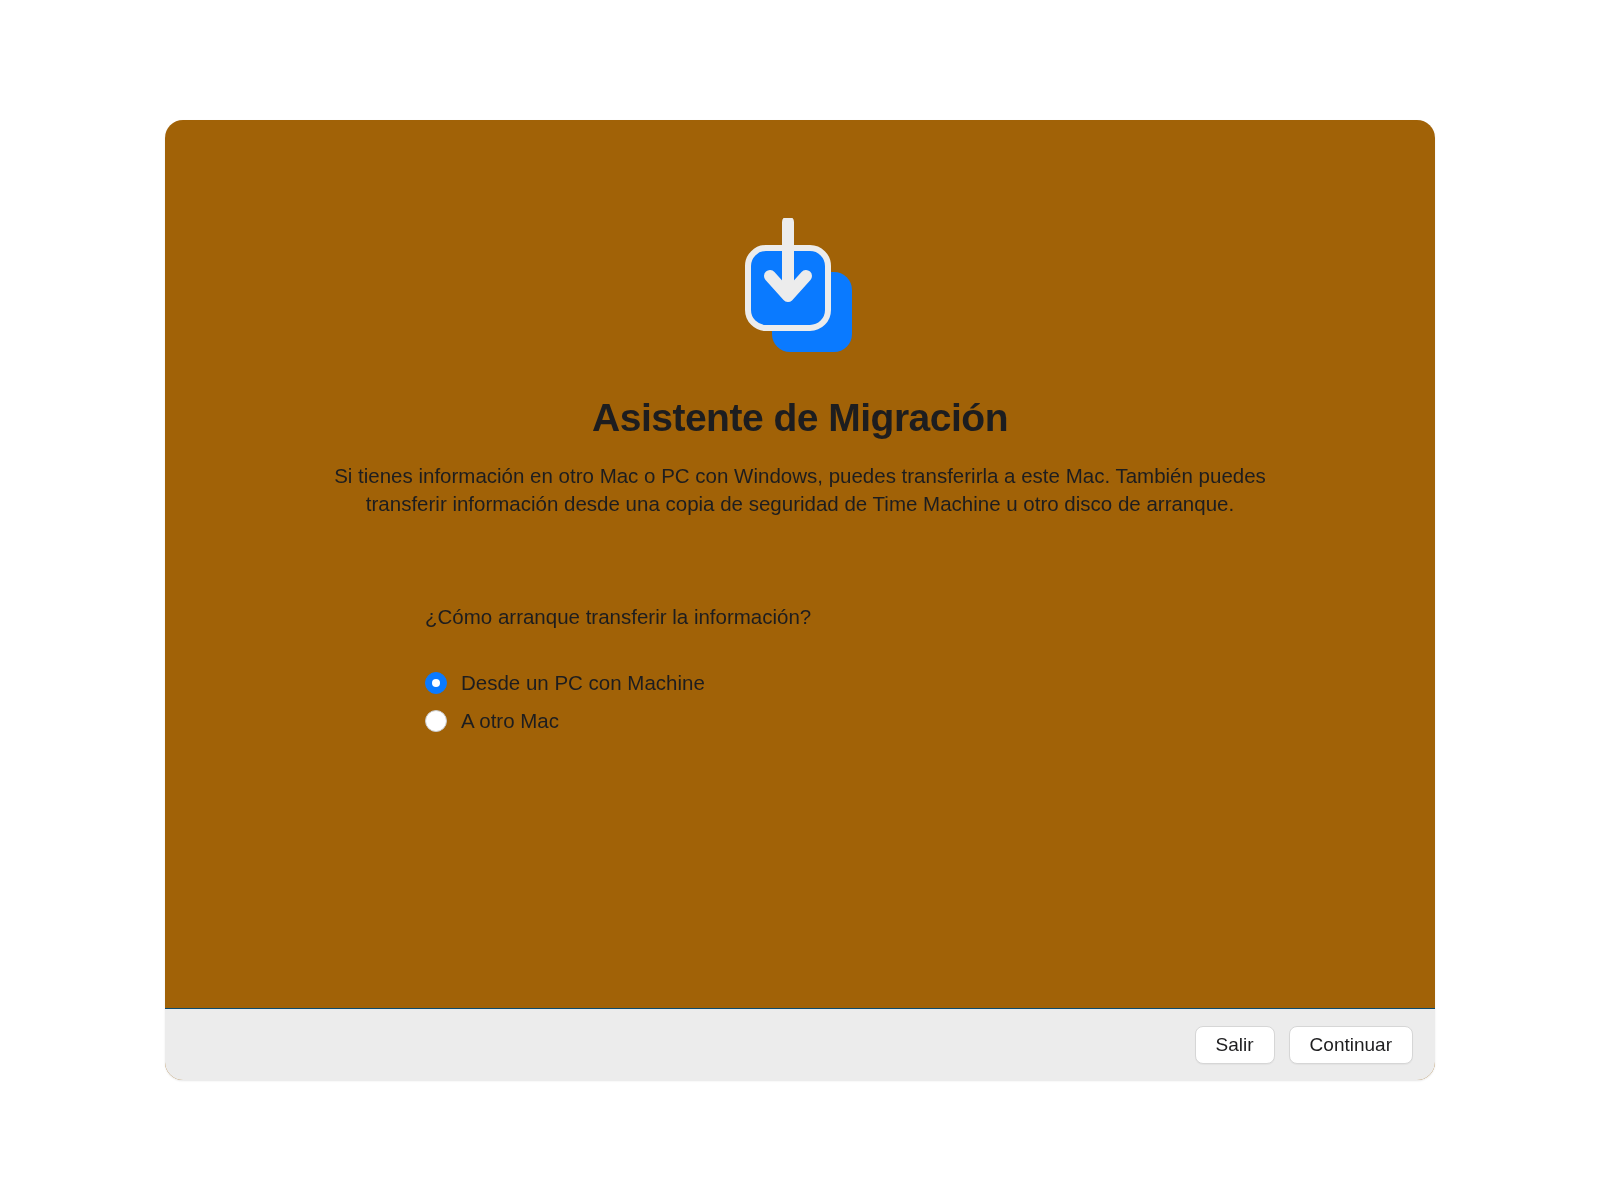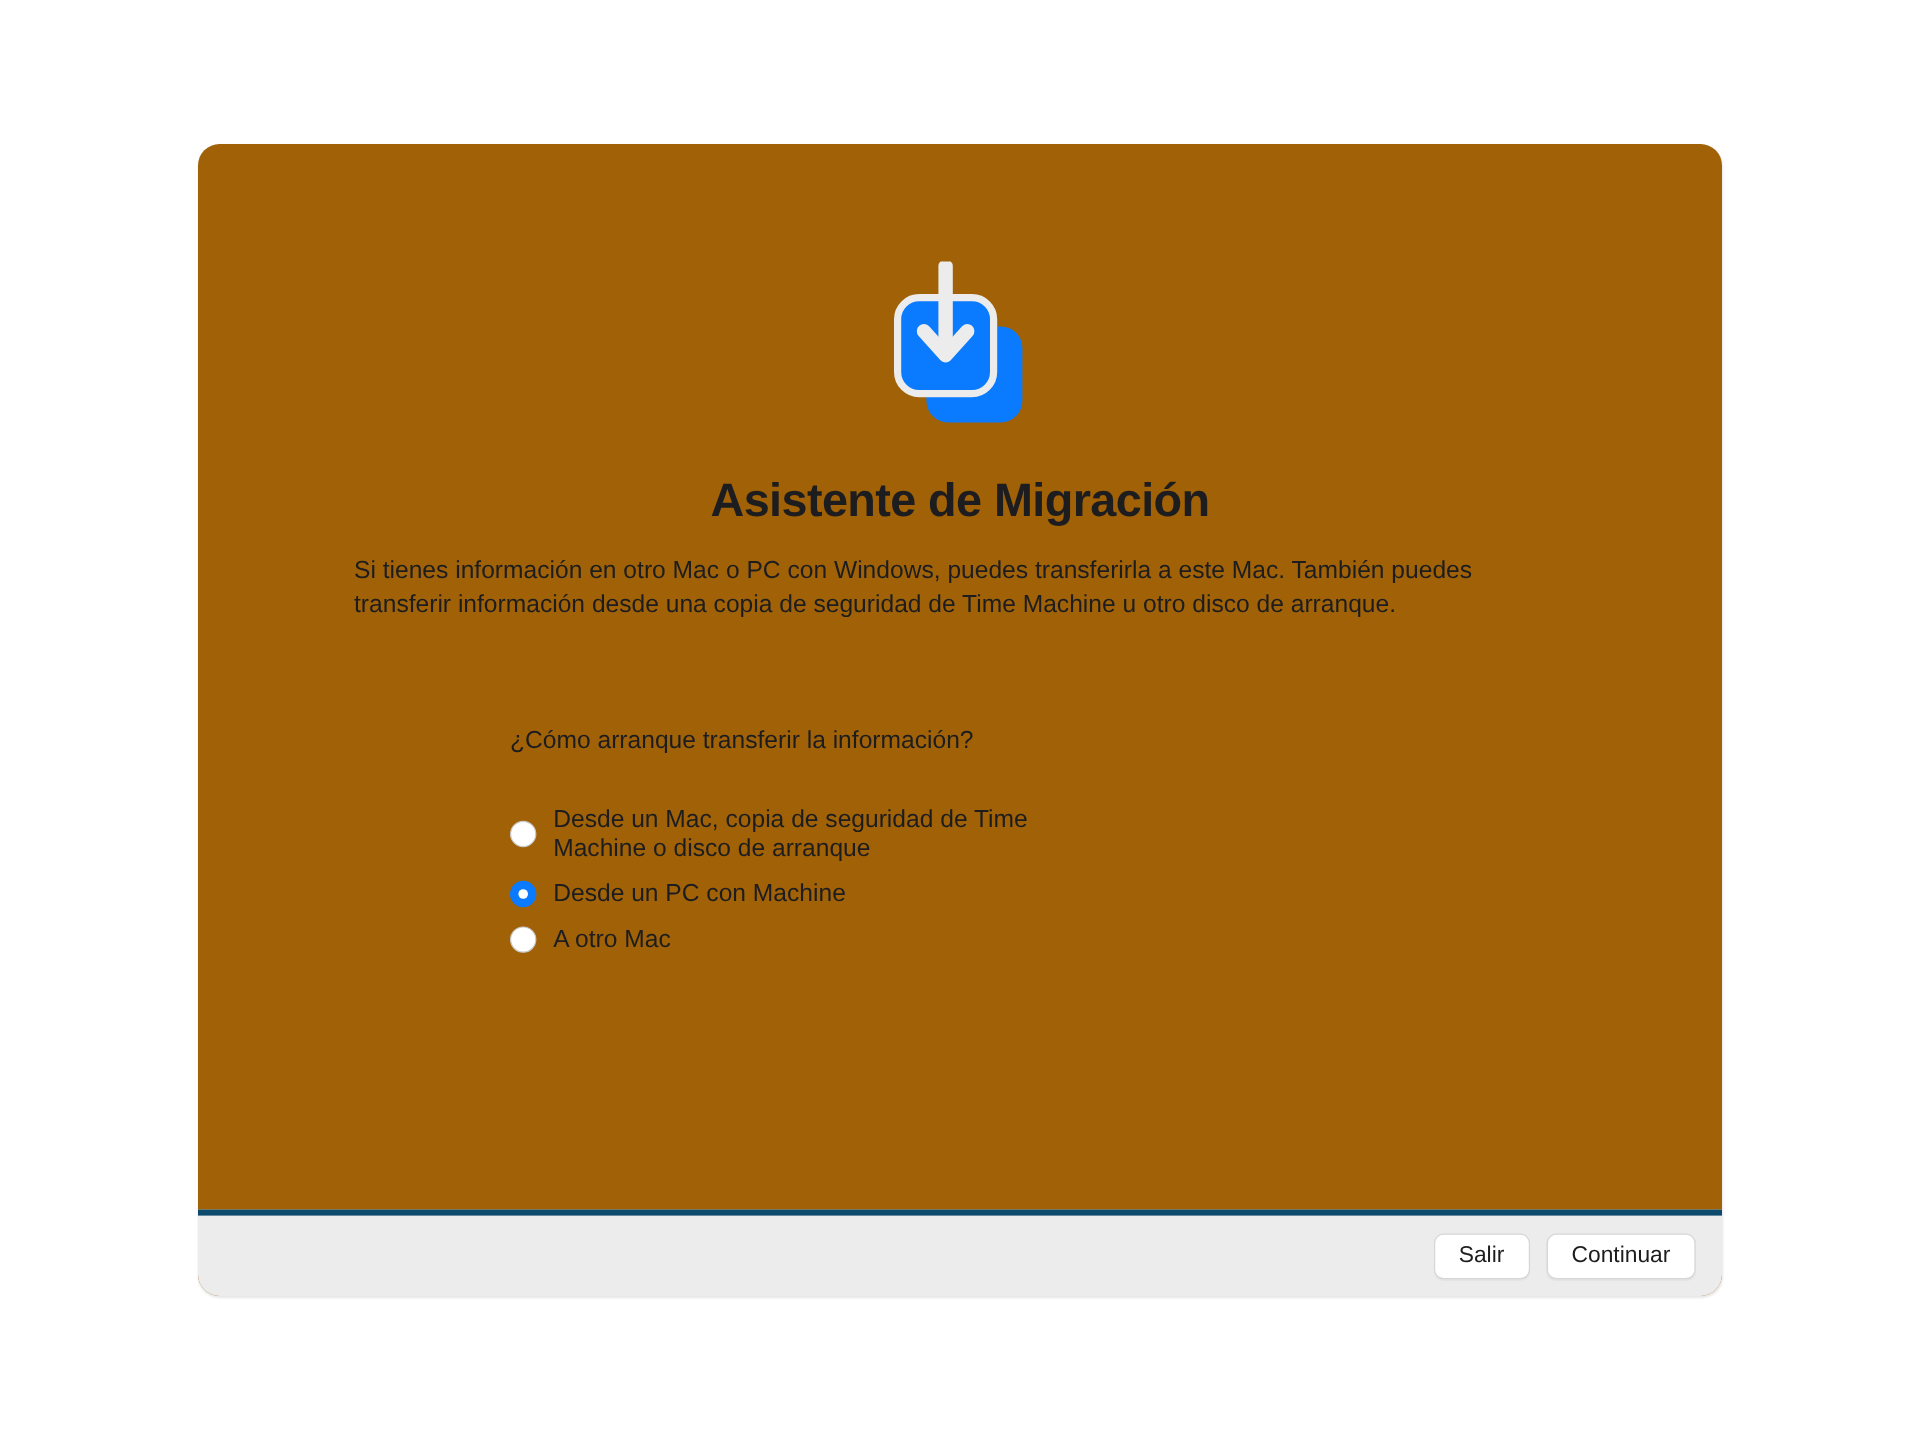--- a/index.html
+++ b/index.html
@@ -39,21 +39,21 @@
     .title {
       font-size: 39px;
       font-weight: 700;
       color: #1d1d1f;
       letter-spacing: -0.5px;
       margin-bottom: 22px;
     }
     .description {
       font-size: 20.5px;
       color: #1d1d1f;
-      text-align: left;
+      text-align: center;
       line-height: 1.35;
       max-width: 1010px;
       margin-bottom: 88px;
     }
     .prompt-block {
       width: 760px;
       margin-left: 0px;
       align-self: flex-start;
       padding-left: 260px;
     }
@@ -89,21 +89,21 @@
       width: 8px; height: 8px;
       background: #fff;
       border-radius: 50%;
       transform: translate(-50%, -50%);
     }
     .radio-label {
       font-size: 20.5px;
       color: #1d1d1f;
     }
     .footer {
-      border-top: 5px solid #0c4a6e;
+      border-top: 1px solid #0c4a6e;
       height: 72px;
       display: flex;
       align-items: center;
       justify-content: flex-end;
       padding-right: 22px;
       gap: 14px;
       background: #ececec;
     }
     .btn {
       background: #fff;
@@ -135,24 +135,20 @@
       </svg>
     </div>
 
     <h1 class="title">Asistente de Migración</h1>
 
     <p class="description">Si tienes información en otro Mac o PC con Windows, puedes transferirla a este Mac. También puedes transferir información desde una copia de seguridad de Time Machine u otro disco de arranque.</p>
 
     <div class="prompt-block">
       <div class="prompt">¿Cómo arranque transferir la información?</div>
 
-      <div class="radio-row">
-        <span class="radio"></span>
-        <span class="radio-label">Desde un Mac, copia de seguridad de Time Machine o disco de arranque</span>
-      </div>
 
       <div class="radio-row">
         <span class="radio selected"></span>
         <span class="radio-label">Desde un PC con Machine</span>
       </div>
 
       <div class="radio-row">
         <span class="radio"></span>
         <span class="radio-label">A otro Mac</span>
       </div>

